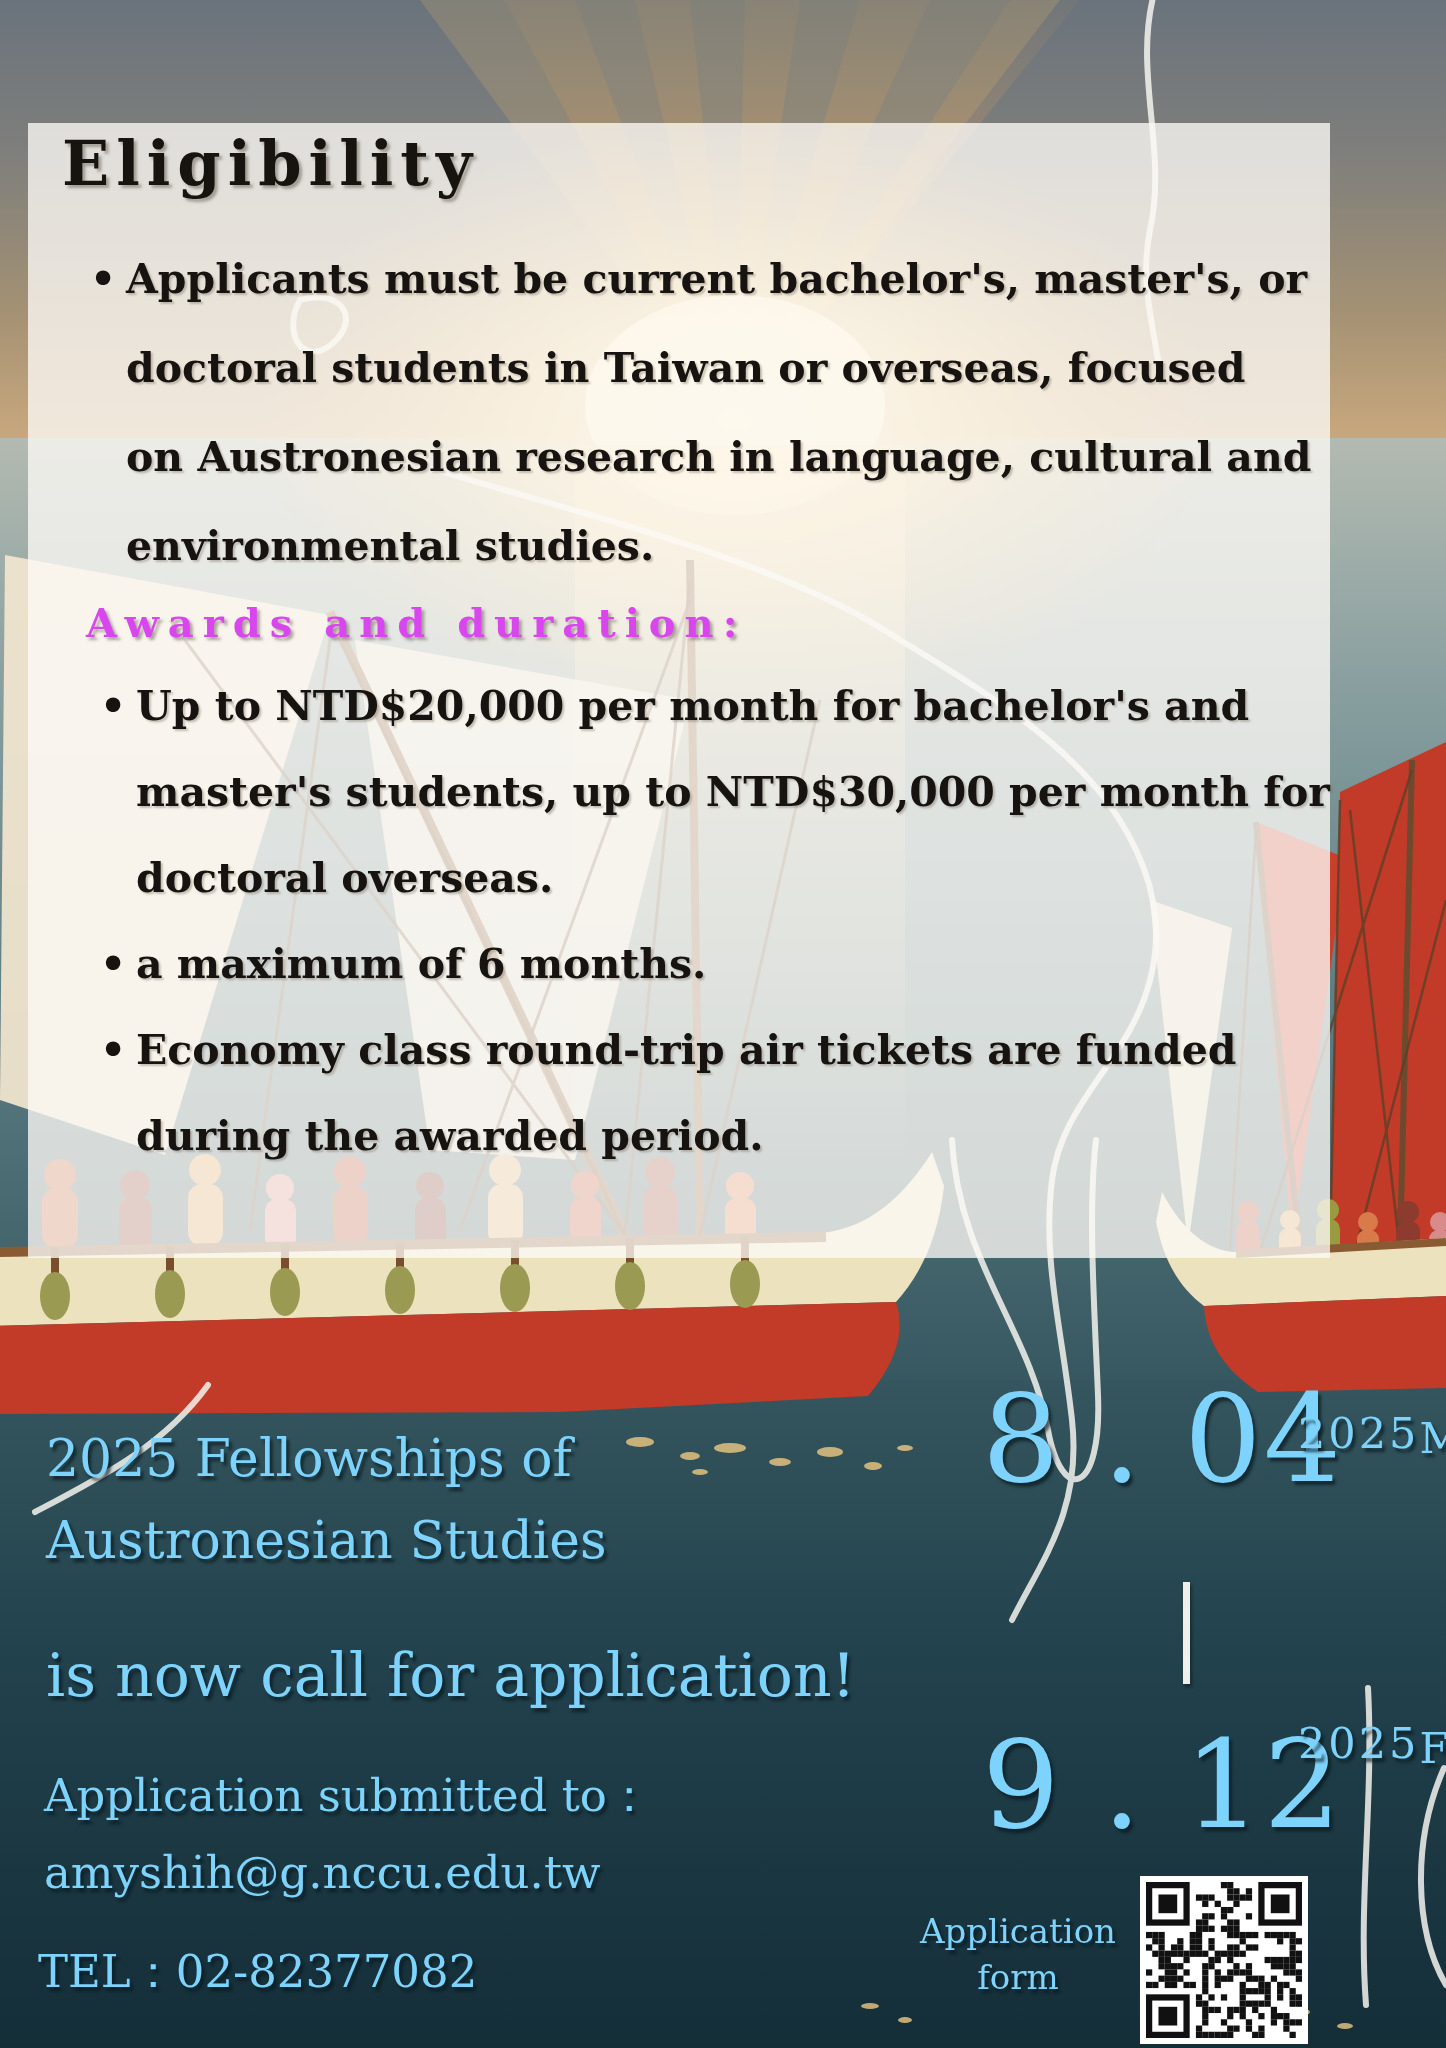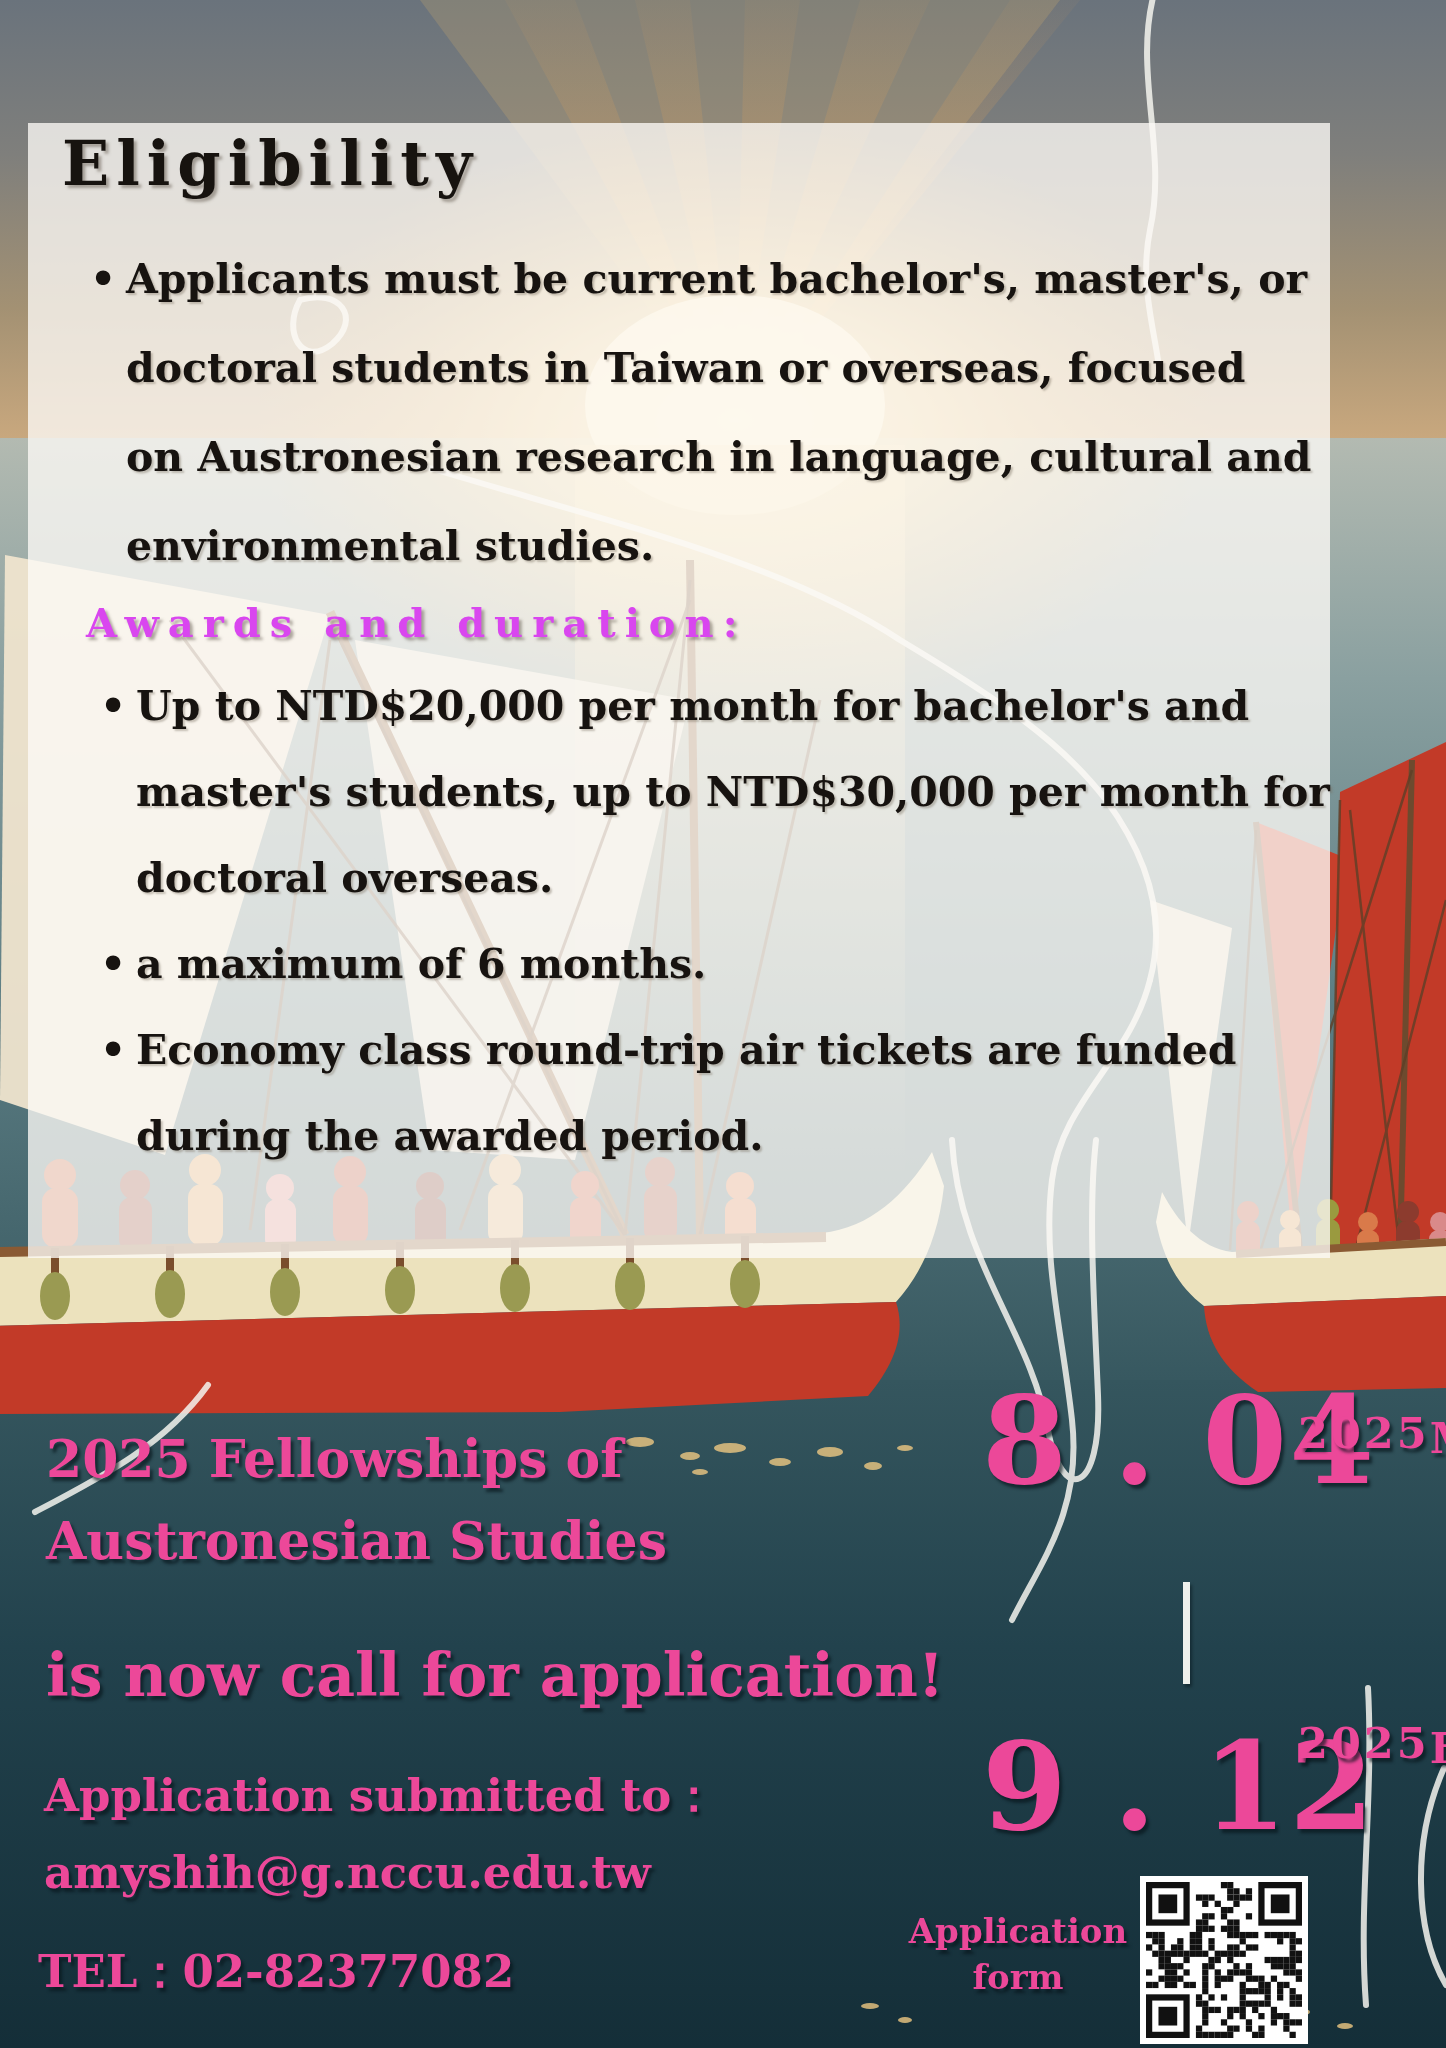--- a/index.html
+++ b/index.html
@@ -26,21 +26,21 @@
     white-space:nowrap;
   }
   .blist{position:absolute;color:#171310;font-weight:bold;}
   .blist.elig{left:52px;top:112px;font-size:41px;line-height:89px;}
   .blist.awrd{left:62px;top:540px;font-size:41px;line-height:86px;}
   .li{display:flex;}
   .blt{width:46px;flex:0 0 46px;text-align:center;}
   .lines{white-space:nowrap;}
   .lines div{text-shadow:2px 2px 2px rgba(120,110,95,0.4);}
   
-  .wtxt{position:absolute;color:#ec4899;font-weight:bold;white-space:nowrap;
+  .wtxt{position:absolute;color:#7dd3fc;font-weight:normal;white-space:nowrap;
         text-shadow:3px 4px 3px rgba(8,22,28,0.65);}
   .title1{left:46px;top:1428px;font-size:52px;}
   .title2{left:46px;top:1510px;font-size:52px;}
   .subtitle{left:46px;top:1640px;font-size:60px;}
   .submit{left:44px;top:1766px;font-size:45px;}
   .email{left:44px;top:1846px;font-size:45px;}
   .tel{left:38px;top:1942px;font-size:45px;}
   .dateday{font-size:122px;letter-spacing:2px;}
   .date1{left:982px;top:1368px;}
   .date2{left:982px;top:1714px;}

